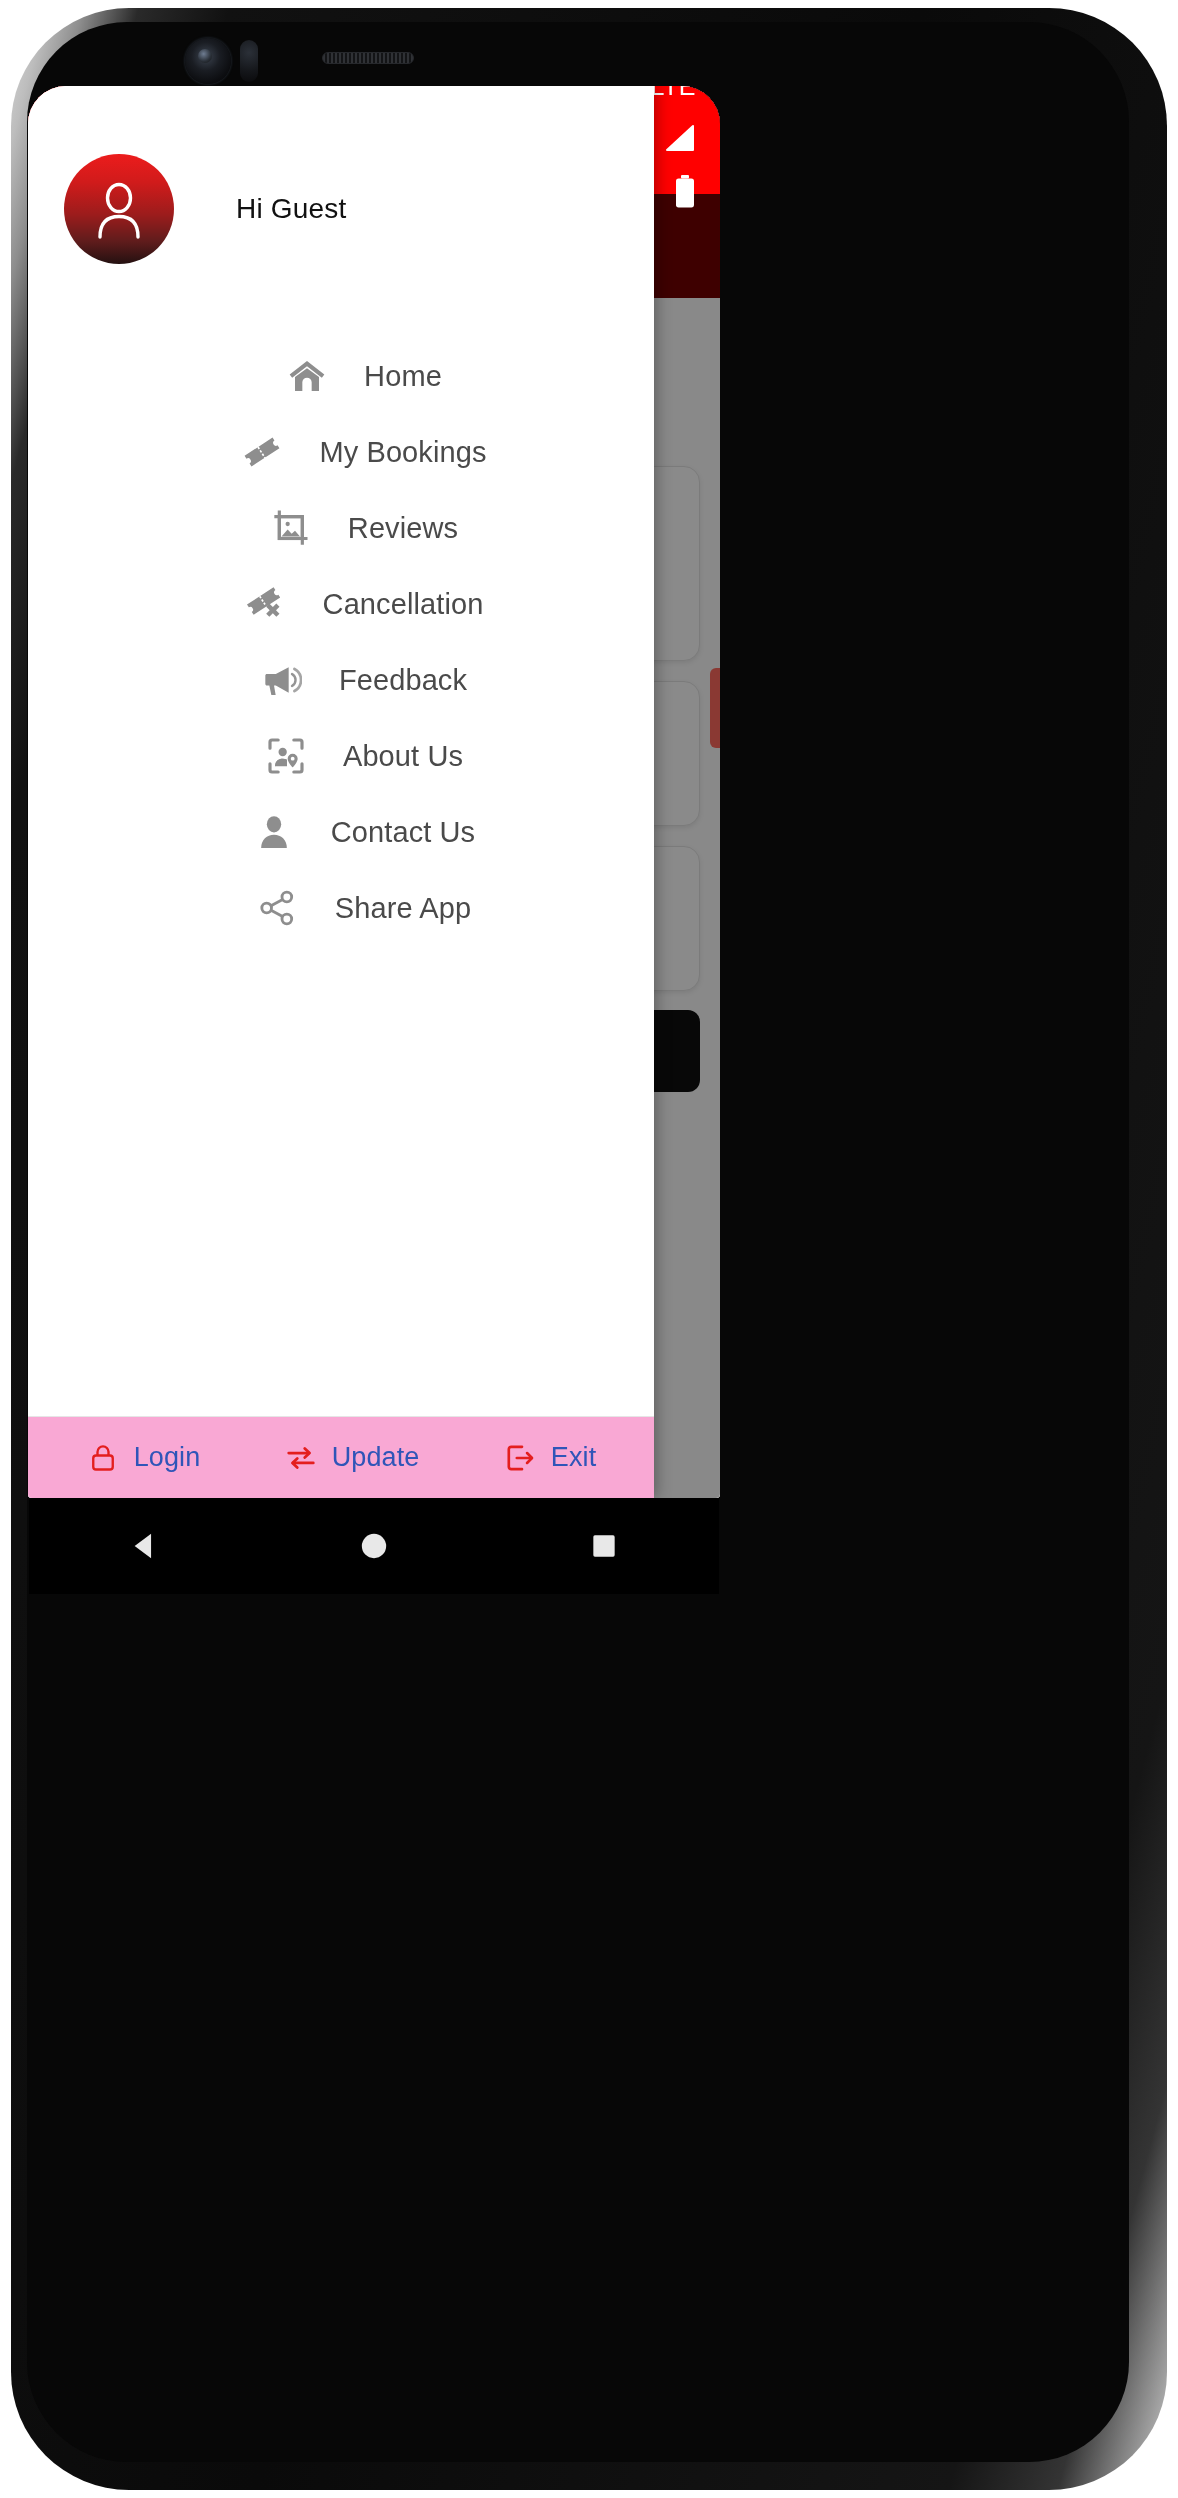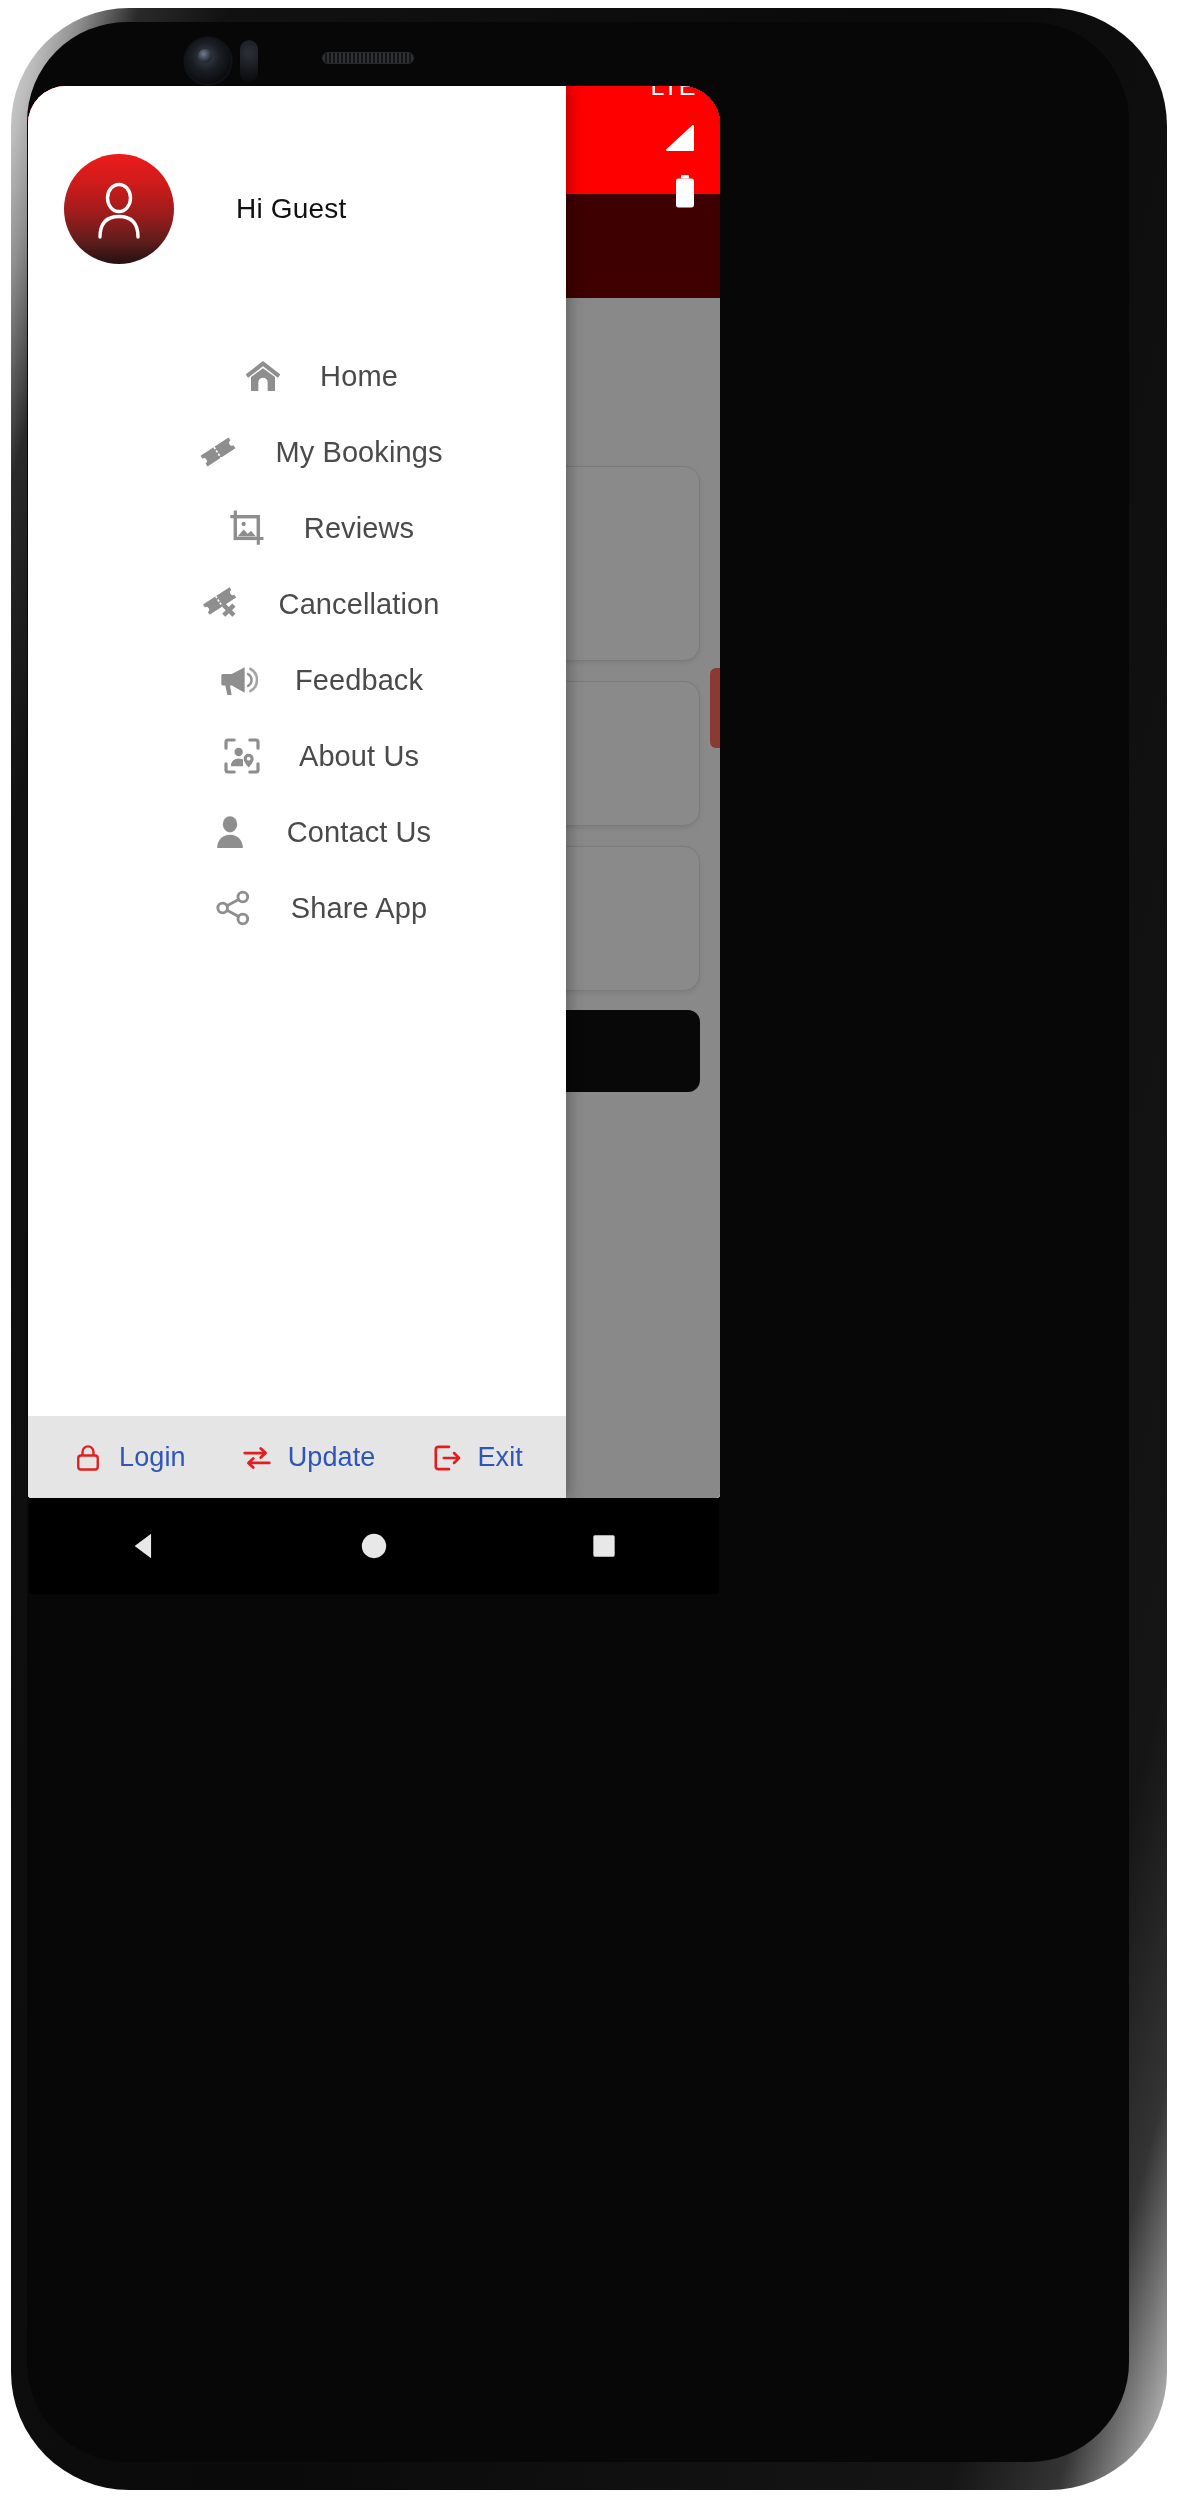--- a/index.html
+++ b/index.html
@@ -111,21 +111,21 @@
   #app-badge .ab-dots i{ width:3px; height:3px; background:#FF0000; display:block; border-radius:1px; }
 
   #status-right{ display:flex; align-items:flex-end; gap:23px;flex-direction:column; }
   #lte-label{ font-size:25px; letter-spacing:.5px; }
   #signal-icon{ width:33px; height:28px; position:relative; }
   #signal-icon svg{ display:block; }
   #battery-icon{ width:22px; height:34px; position:relative; }
 
   
   #drawer{
-    position:absolute; left:0; top:0; width:538px; height:100%;
+    position:absolute; left:0; top:0; width:626px; height:100%;
     background:#ffffff; z-index:50;
     display:flex; flex-direction:column;
     box-shadow:3px 0 14px rgba(0,0,0,.30);
   }
   #drawer-header{
     height:246px; flex:0 0 246px; display:flex; align-items:center;
     padding-left:36px; background:#ffffff; position:relative;
   }
   #avatar{
     width:110px; height:110px; border-radius:50%;
@@ -144,21 +144,21 @@
   .menu-icon{
     width:46px; height:46px; flex:0 0 46px; display:flex;
     align-items:center; justify-content:center; color:#8e8e8e;
   }
   .menu-icon svg{ display:block; }
   .menu-label{
     margin-left:34px; font-size:29px; color:#4a4a4a; font-weight:400; letter-spacing:.1px;
   }
 
   #drawer-footer{
-    flex:0 0 82px; height:82px; background:#e5e5e5;
+    flex:0 0 82px; height:82px; background:#f9a8d4;
     border-top:1px solid #e6e6e6;
     display:flex; align-items:center; justify-content:space-around;
     padding:0 16px;
   }
   .footer-action{ display:flex; align-items:center; gap:14px; cursor:pointer; }
   .footer-icon{ width:34px; height:34px; display:flex; align-items:center; justify-content:center; color:#E41E1E; }
   .footer-icon svg{ display:block; }
   .footer-label{ font-size:27px; color:#2f55b8; letter-spacing:.1px; }
 
   

